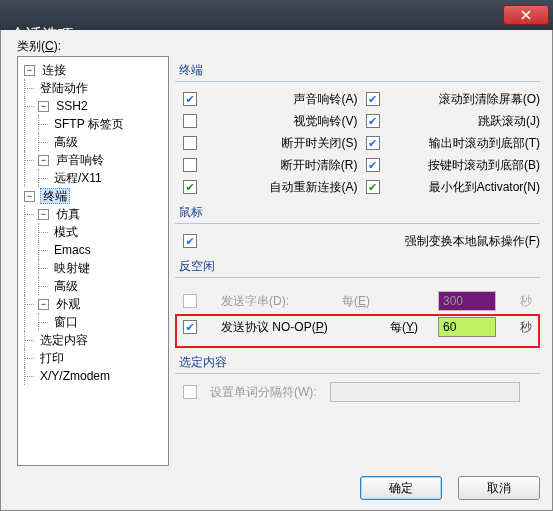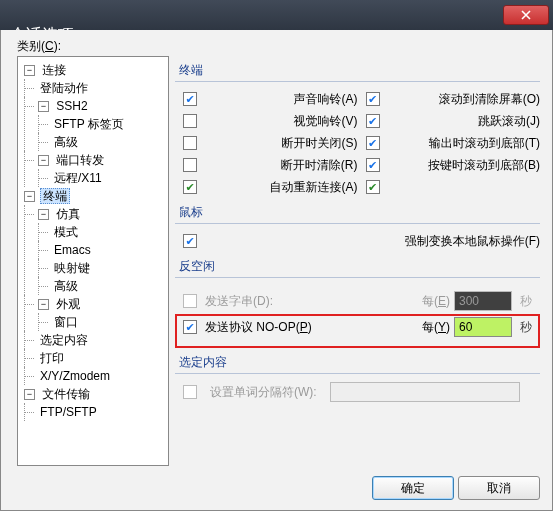--- a/index.html
+++ b/index.html
@@ -35,34 +35,34 @@
 .col { flex: 1; }
 .chk-row { display: flex; align-items: center; height: 22px; padding-left: 8px; justify-content: space-between; }
 .chk { width: 14px; height: 14px; border: 1px solid #777; background: #fff; margin-right: 6px; display: inline-flex; align-items: center; justify-content: center; cursor: pointer; }
 .chk.checked::after { content: "✔"; color: #1a73e8; font-size: 11px; line-height: 1; }
 .chk.checked.green::after { color: #2a8a2a; }
 .chk-label u { text-decoration: underline; }
 .chk-row.disabled { color: #9a9a9a; }
 .chk-row.disabled .chk { border-color: #bbb; }
 
 .anti-idle { position: relative; padding: 4px 8px 8px; }
-.anti-row { display: flex; align-items: center; height: 26px; gap: 2px; }
+.anti-row { display: flex; align-items: center; height: 26px; gap: 18px; }
 .anti-row .spacer { flex: 1; }
 .freq-label { margin-right: 2px; }
 .freq-label u { text-decoration: underline; }
 .textbox { width: 58px; height: 20px; border: 1px solid #888; padding: 0 4px; background: #bef264; }
-.textbox[disabled] { background: #404040; border-color: #bbb; color: #999; }
+.textbox[disabled] { background: #701a75; border-color: #bbb; color: #999; margin-left: 48px; }
 .unit { margin-left: 6px; color: #444; }
 .unit.disabled { color: #aaa; }
 .highlight { position: absolute; border: 2px solid #e02020; left: 0; right: 0; top: 30px; height: 34px; pointer-events: none; }
 
 .selcontent .chk-row { height: 24px; gap: 7px; }
 .wide-input { flex: 1; height: 20px; border: 1px solid #bbb; background: #eee; margin-left: 6px; margin-right: 20px; }
 
-.footer { position: absolute; bottom: 10px; right: 12px; display: flex; gap: 4px; }
+.footer { position: absolute; bottom: 10px; right: 12px; display: flex; gap: 16px; }
 .btn { width: 82px; height: 24px; border: 1px solid #8a8a8a; background: linear-gradient(#fefefe, #e5e5e5); border-radius: 3px; cursor: pointer; }
 .btn.primary { border: 1px solid #3c7fb1; box-shadow: 0 0 0 1px #a8d8ff inset; }
 </style>
 </head>
 <body>
 
 <div class="titlebar">
   <span class="title">会话选项</span>
   <div class="close-btn">
     <svg viewBox="0 0 10 10">
@@ -87,21 +87,21 @@
           <li>
             <span class="toggle">−</span>
             <span class="label">SSH2</span>
             <ul>
               <li><span class="label">SFTP 标签页</span></li>
               <li><span class="label">高级</span></li>
             </ul>
           </li>
           <li>
             <span class="toggle">−</span>
-            <span class="label">端口转发</span>
+            <span class="label">声音响铃</span>
             <ul>
               <li><span class="label">远程/X11</span></li>
             </ul>
           </li>
         </ul>
       </li>
       <li>
         <span class="toggle">−</span>
         <span class="label selected">终端</span>
         <ul>
@@ -120,27 +120,20 @@
             <span class="label">外观</span>
             <ul>
               <li><span class="label">窗口</span></li>
             </ul>
           </li>
           <li><span class="label">选定内容</span></li>
           <li><span class="label">打印</span></li>
           <li><span class="label">X/Y/Zmodem</span></li>
         </ul>
       </li>
-      <li>
-        <span class="toggle">−</span>
-        <span class="label">文件传输</span>
-        <ul>
-          <li><span class="label">FTP/SFTP</span></li>
-        </ul>
-      </li>
     </ul>
   </div>
 
   <div class="panel">
 
     <div class="group-title">终端</div>
     <div class="group-line"></div>
 
     <div class="row2col">
       <div class="col">
@@ -177,20 +170,21 @@
         <div class="chk-row">
             <span class="chk checked"></span>
             <span class="chk-label">输出时滚动到底部(T)</span>
           </div>
         <div class="chk-row">
             <span class="chk checked"></span>
             <span class="chk-label">按键时滚动到底部(B)</span>
           </div>
         <div class="chk-row">
             <span class="chk checked green"></span>
+            <span class="chk-label">最小化到Activator(N)</span>
           </div>
       </div>
     </div>
 
     <div class="group-title">鼠标</div>
     <div class="group-line"></div>
     <div class="chk-row">
         <span class="chk checked"></span>
         <span class="chk-label">强制变换本地鼠标操作(F)</span>
       </div>

